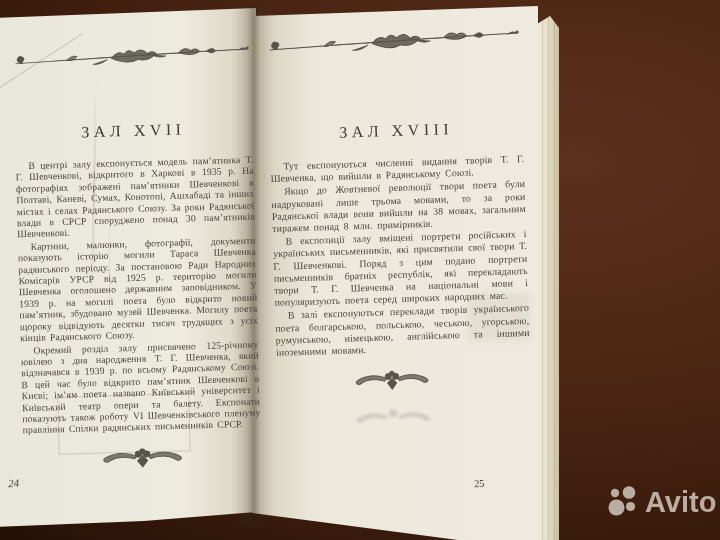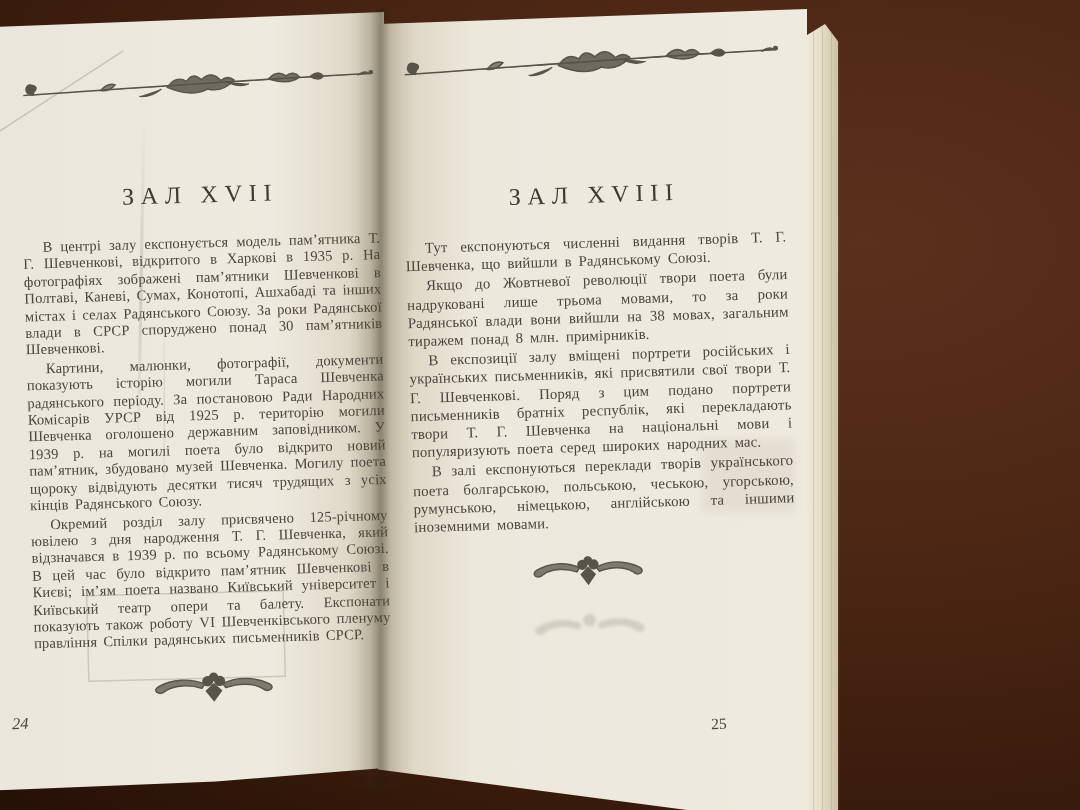--- a/index.html
+++ b/index.html
@@ -185,14 +185,23 @@
     <svg class="tailpiece ghost" viewBox="0 0 84 28" preserveAspectRatio="none">
       <path class="orn" d="M36 13 C 26 8, 14 9, 5 14 q-3 2 -1 4 q3 2 6 -1 C 16 13 26 13 34 16 z"></path>
       <path class="orn" d="M48 13 C 58 8, 70 9, 79 14 q3 2 1 4 q-3 2 -6 -1 C 68 13 58 13 50 16 z"></path>
       <circle class="orn" cx="42" cy="10" r="4"></circle>
     </svg>
   </div>
 
   <div class="page-number left">24</div>
   <div class="page-number right">25</div>
 
+  <div class="watermark">
+    <svg class="avito-icon" viewBox="0 0 34 34">
+      <circle cx="9" cy="8" r="4.2" fill="#d2c7bd"></circle>
+      <circle cx="23" cy="7.5" r="6.3" fill="#d2c7bd"></circle>
+      <circle cx="10.5" cy="22.5" r="8" fill="#d2c7bd"></circle>
+      <circle cx="24.5" cy="21.5" r="4.6" fill="#d2c7bd"></circle>
+    </svg>
+    <span class="avito-text">Avito</span>
+  </div>
 
 </div>
 
 </body></html>

